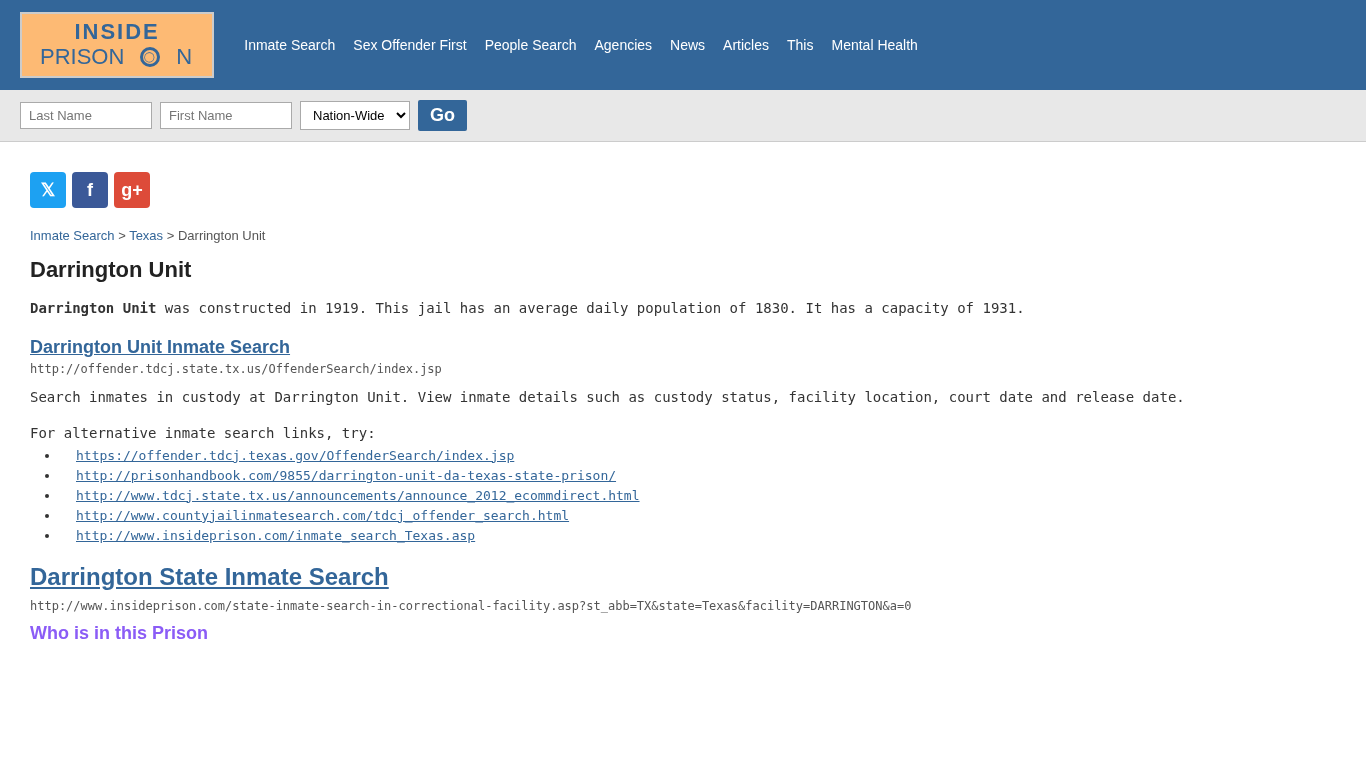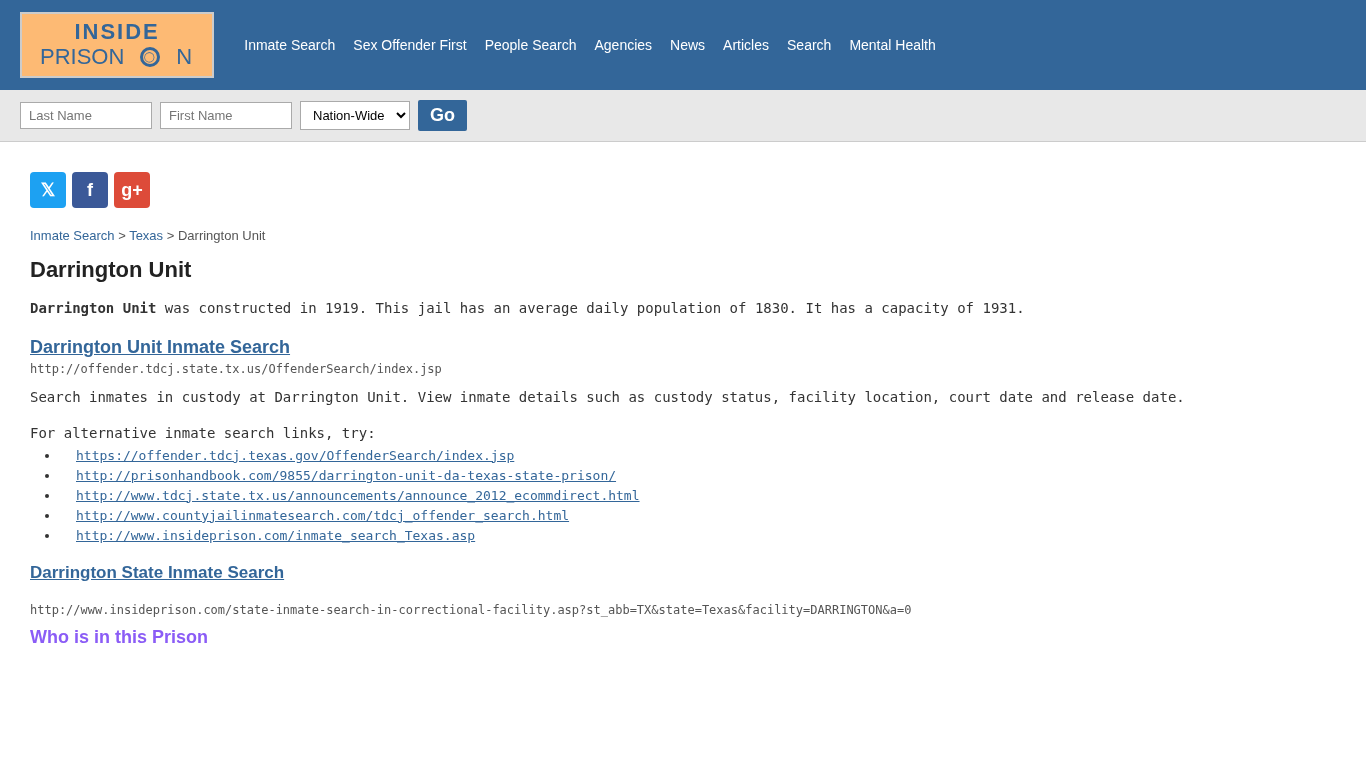--- a/index.html
+++ b/index.html
@@ -191,25 +191,25 @@
     .alt-links-list li a {
       color: #336699;
       font-size: 13px;
       font-family: monospace;
       text-decoration: underline;
       margin-left: 16px;
     }
 
     
     .section2-title {
-      font-size: 17px;
+      font-size: 24px;
       font-weight: bold;
       color: #336699;
       text-decoration: underline;
-      margin-bottom: 20px;
+      margin-bottom: 8px;
       cursor: pointer;
     }
     .section2-url {
       font-family: monospace;
       font-size: 12px;
       color: #555;
       margin-bottom: 10px;
     }
     .section2-desc {
       font-size: 14px;
@@ -238,21 +238,21 @@
         <span>N</span>
     </div>
   </div>
   <nav>
     <a href="#">Inmate Search</a>
     <a href="#">Sex Offender First</a>
     <a href="#">People Search</a>
     <a href="#">Agencies</a>
     <a href="#">News</a>
     <a href="#">Articles</a>
-    <a href="#">Search</a>
+    <a href="#">This</a>
     <a href="#">Mental Health</a>
   </nav>
 </header>
 
 <div class="search-bar">
   <input type="text" placeholder="Last Name" style="">
   <input type="text" placeholder="First Name" style="">
   <select>
     <option>Nation-Wide</option>
     <option>Alabama</option>

